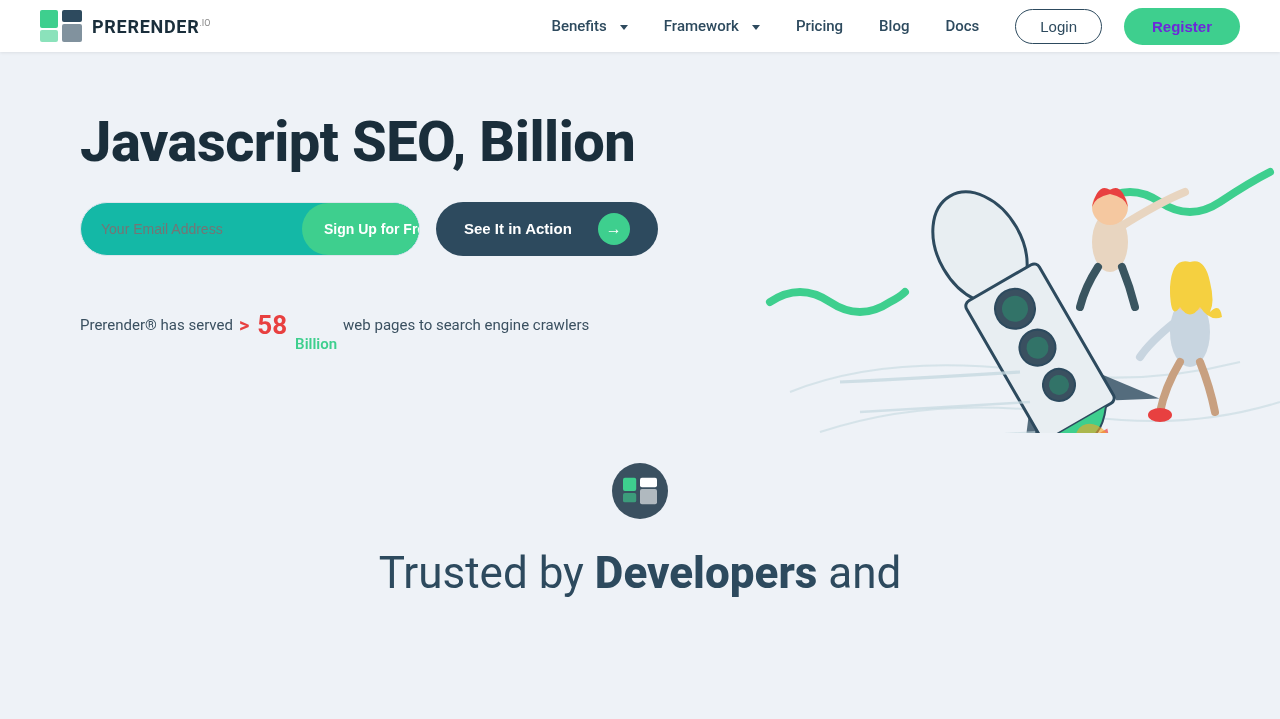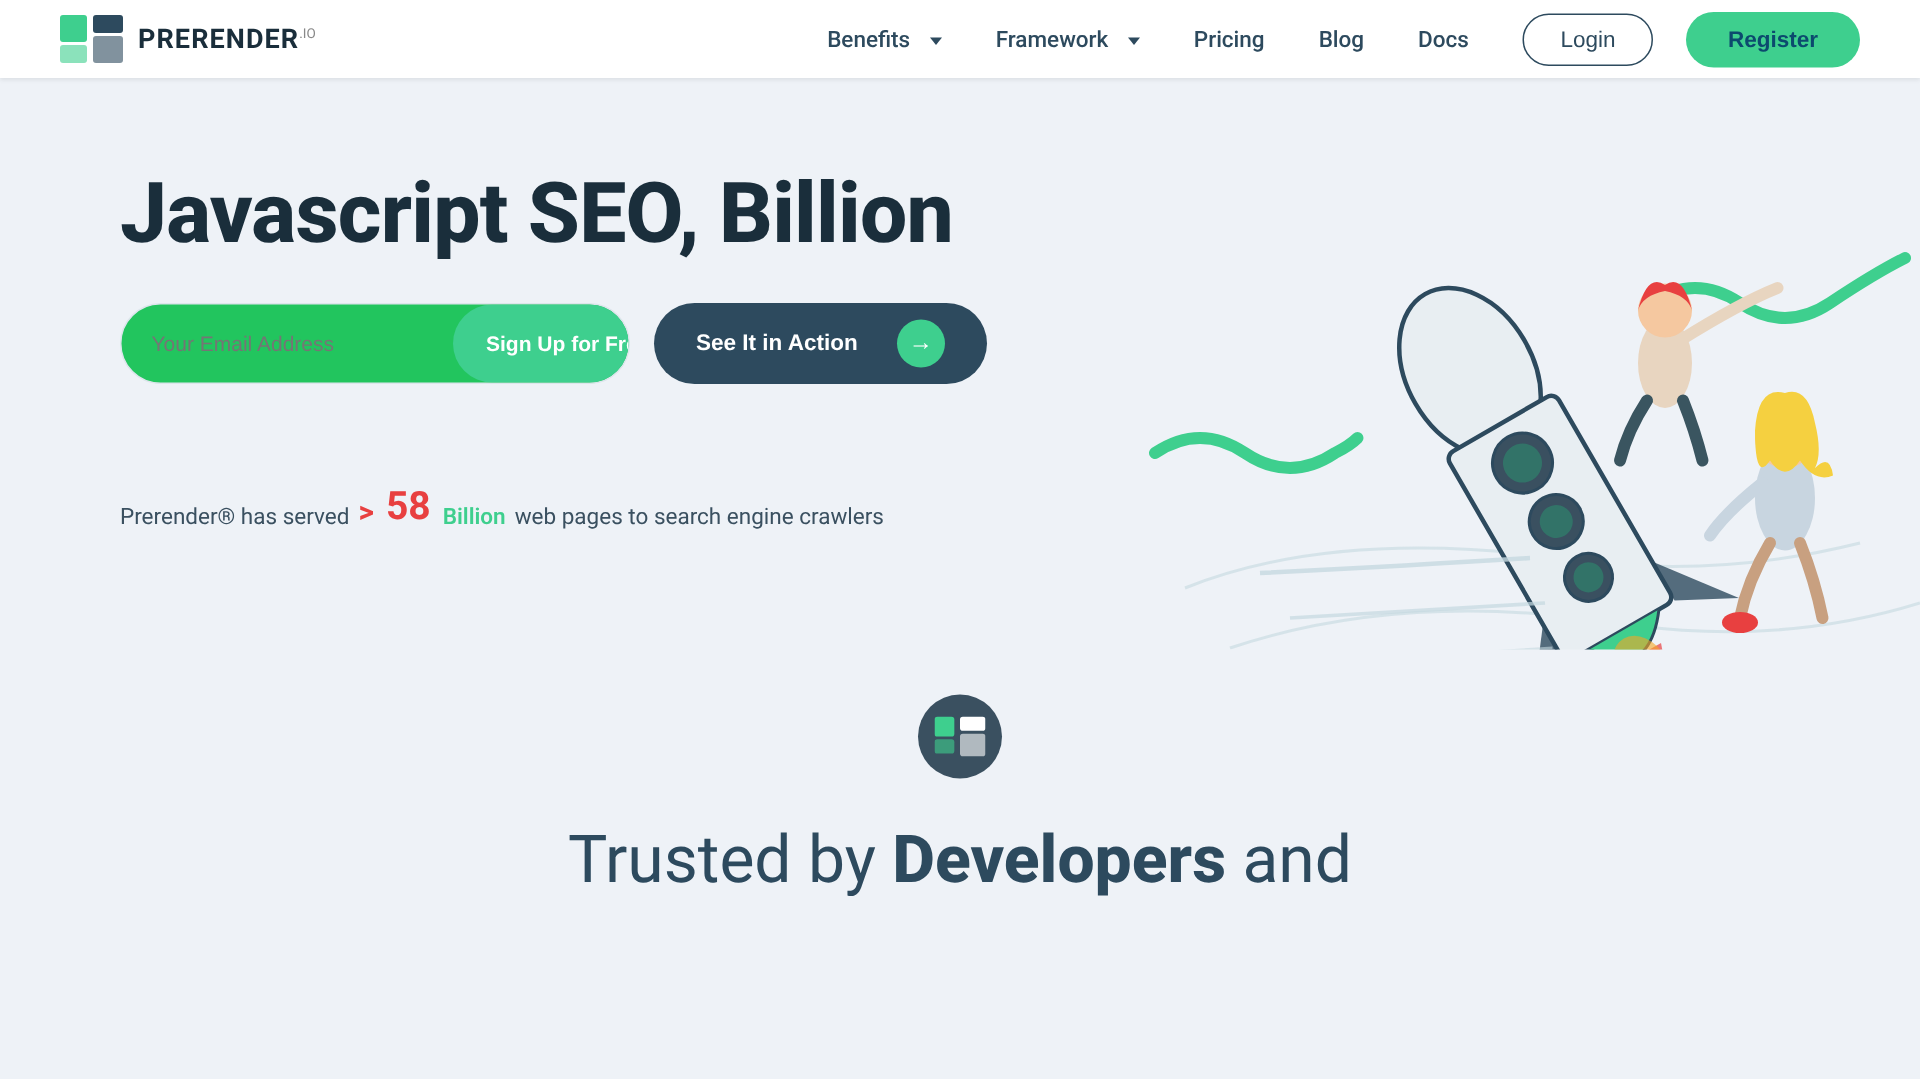--- a/index.html
+++ b/index.html
@@ -81,21 +81,21 @@
       background: transparent;
       color: #2d4a5e;
       padding: 8px 24px;
       border-radius: 24px;
       font-size: 15px;
       font-weight: 500;
       cursor: pointer;
     }
     .btn-register {
       background: #3ecf8e;
-      color: #0c4a6e;
+      color: #6d28d9;
       border: none;
       padding: 10px 28px;
       border-radius: 24px;
       font-size: 15px;
       font-weight: 600;
       cursor: pointer;
     }
 
     
     .hero {
@@ -132,21 +132,21 @@
     }
     .hero-actions {
       display: flex;
       align-items: center;
       gap: 16px;
       margin-bottom: 42px;
     }
     .email-form {
       display: flex;
       align-items: center;
-      background: #22c55e;
+      background: #14b8a6;
       border: 1.5px solid #dde5ec;
       border-radius: 32px;
       overflow: hidden;
       height: 54px;
       width: 340px;
     }
     .email-input {
       flex: 1;
       border: none;
       outline: none;
@@ -188,21 +188,21 @@
       border-radius: 50%;
       background: #3ecf8e;
       display: flex;
       align-items: center;
       justify-content: center;
       font-size: 16px;
       color: #fff;
     }
     .hero-stat {
       display: flex;
-      align-items: flex-end;
+      align-items: center;
       gap: 6px;
       font-size: 15px;
       color: #3a5060;
     }
     .hero-stat .stat-number {
       color: #e84040;
       font-size: 26px;
       font-weight: 700;
       margin: 0 2px;
     }

